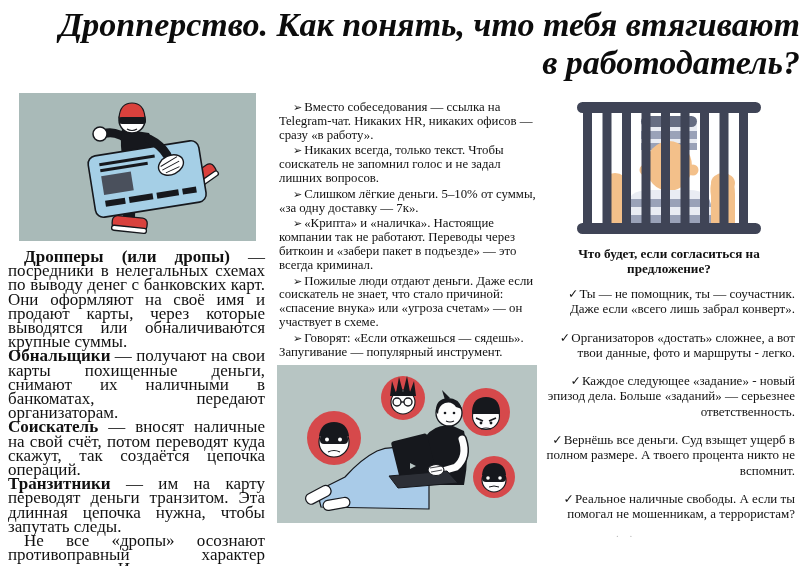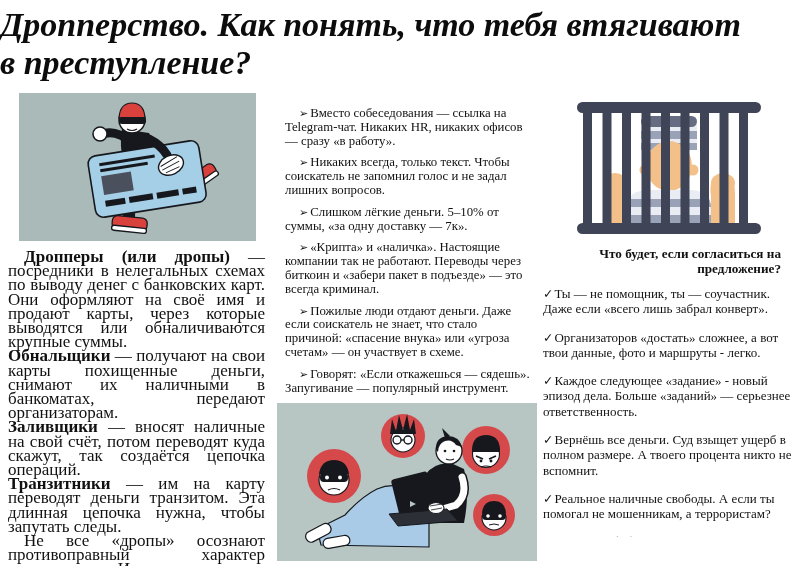--- a/index.html
+++ b/index.html
@@ -1,47 +1,47 @@
 <!DOCTYPE html>
 <html lang="ru"><head>
 <meta charset="utf-8">
 <style>
   html,body{margin:0;padding:0;background:#888;}
   .page{position:relative;width:800px;height:566px;background:#ffffff;overflow:hidden;
         color:#111;font-family:"Liberation Serif", serif;margin:0 auto;}
-  .title{position:absolute;top:6px;left:0;width:800px;text-align:left;margin:0;
+  .title{position:absolute;top:6px;left:0;width:800px;text-align:right;margin:0;
          font-size:34px;line-height:38px;font-weight:bold;font-style:italic;color:#0c0c0c;}
   .col{position:absolute;}
   .col-left{left:8px;top:93px;width:257px;}
   .col-mid{left:277px;top:99px;width:268px;}
   .col-right{left:543px;top:96px;width:252px;}
   .illus{overflow:hidden;}
   .illus svg{display:block;width:100%;height:100%;}
   .illus-thief{width:237px;height:148px;margin-left:11px;background:#a9bab8;}
   .illus-hackers{width:260px;height:158px;background:#b7c5c3;margin-top:6px;}
   .illus-prison{width:184px;height:132px;margin:6px auto 12px;background:#ffffff;}
   .body-text{margin-top:9px;font-size:17px;line-height:14.2px;text-align:justify;}
   .body-text p{margin:0;}
   .p-indent{text-indent:16px;}
   .p-center{text-align:center;}
   .mid-heading{margin:0 0 2px 0;text-align:center;font-weight:bold;font-size:13.2px;line-height:15px;}
-  .bullet{margin:8px;font-size:12.8px;line-height:13.8px;text-indent:14px;text-align:left;}
+  .bullet{margin:2px;font-size:12.8px;line-height:13.8px;text-indent:14px;text-align:left;}
   .arrow{font-family:"DejaVu Sans",sans-serif;font-size:11px;margin-right:2px;}
-  .right-heading{margin:0 14px 10px;text-align:right;font-weight:bold;font-size:13.2px;line-height:15px;}
-  .check{margin:0 0 13px 0;font-size:13px;line-height:15.3px;text-align:left;}
+  .right-heading{margin:0 14px 10px;text-align:center;font-weight:bold;font-size:13.2px;line-height:15px;}
+  .check{margin:0 0 13px 0;font-size:13px;line-height:15.3px;text-align:right;}
   .checkmark{font-family:"DejaVu Sans",sans-serif;font-size:12.5px;margin-right:1px;}
   .dots{position:absolute;left:616px;top:527px;color:#bdbdbd;font-size:11px;letter-spacing:4px;}
   b{font-weight:bold;}
 </style>
 </head>
 <body>
 
 <div class="page">
 
-  <h1 class="title"><span>Дропперство. Как понять, что тебя втягивают</span><br><span>в преступление?</span></h1>
+  <h1 class="title"><span>Дропперство. Как понять, что тебя втягивают</span><br><span>в работодатель?</span></h1>
 
   <div class="col col-left">
     <div class="illus illus-thief">
       <svg viewBox="0 0 237 148">
 
         <path d="M115,50 Q98,38 88,40" stroke="#16181d" stroke-width="9" fill="none" stroke-linecap="round"></path>
         <circle cx="81" cy="41" r="7" fill="#ffffff" stroke="#16181d" stroke-width="1.5"></circle>
 
         <path d="M128,84 Q146,106 166,96 L174,88" stroke="#16181d" stroke-width="11" fill="none" stroke-linecap="round"></path>
         <g transform="rotate(-35 184 84)">
@@ -76,21 +76,21 @@
         <path d="M130,46 Q142,52 148,62" stroke="#16181d" stroke-width="9" fill="none" stroke-linecap="round"></path>
         <g transform="rotate(-25 152 72)">
           <ellipse cx="152" cy="72" rx="13" ry="9.5" fill="#ffffff" stroke="#16181d" stroke-width="1.4"></ellipse>
           <path d="M142,69 L161,67 M142,73 L161,72 M144,77 L159,77" stroke="#16181d" stroke-width="0.9" fill="none"></path>
         </g>
       </svg>
     </div>
     <div class="body-text">
       <p class="p-indent"><b>Дропперы (или дропы)</b><span> — посредники в нелегальных схемах по выводу денег с банковских карт. Они оформляют на своё имя и продают карты, через которые выводятся или обналичиваются крупные суммы.</span></p>
       <p><b>Обнальщики</b><span> — получают на свои карты похищенные деньги, снимают их наличными в банкоматах, передают организаторам.</span></p>
-      <p><b>Заливщики</b><span> — вносят наличные на свой счёт, потом переводят куда скажут, так создаётся цепочка операций.</span></p>
+      <p><b>Соискатель</b><span> — вносят наличные на свой счёт, потом переводят куда скажут, так создаётся цепочка операций.</span></p>
       <p><b>Транзитники</b><span> — им на карту переводят деньги транзитом. Эта длинная цепочка нужна, чтобы запутать следы.</span></p>
       <p class="p-indent">Не все «дропы» осознают противоправный характер деятельности. И этим пользуются мошенники. Организаторы преступных схем ищут молодых — тех, кто не боится рисковать, хочет лёгких денег и не думает, что за «доставку» можно реально стать фигурантом уголовного дела.</p>
     </div>
   </div>
 
   <div class="col col-mid">
     <p class="bullet"><span class="arrow">➢</span><span>Вместо собеседования — ссылка на Telegram-чат. Никаких HR, никаких офисов — сразу «в работу».</span></p>
     <p class="bullet"><span class="arrow">➢</span><span>Никаких всегда, только текст. Чтобы соискатель не запомнил голос и не задал лишних вопросов.</span></p>
     <p class="bullet"><span class="arrow">➢</span><span>Слишком лёгкие деньги. 5–10% от суммы, «за одну доставку — 7к».</span></p>
     <p class="bullet"><span class="arrow">➢</span><span>«Крипта» и «наличка». Настоящие компании так не работают. Переводы через биткоин и «забери пакет в подъезде» — это всегда криминал.</span></p>

